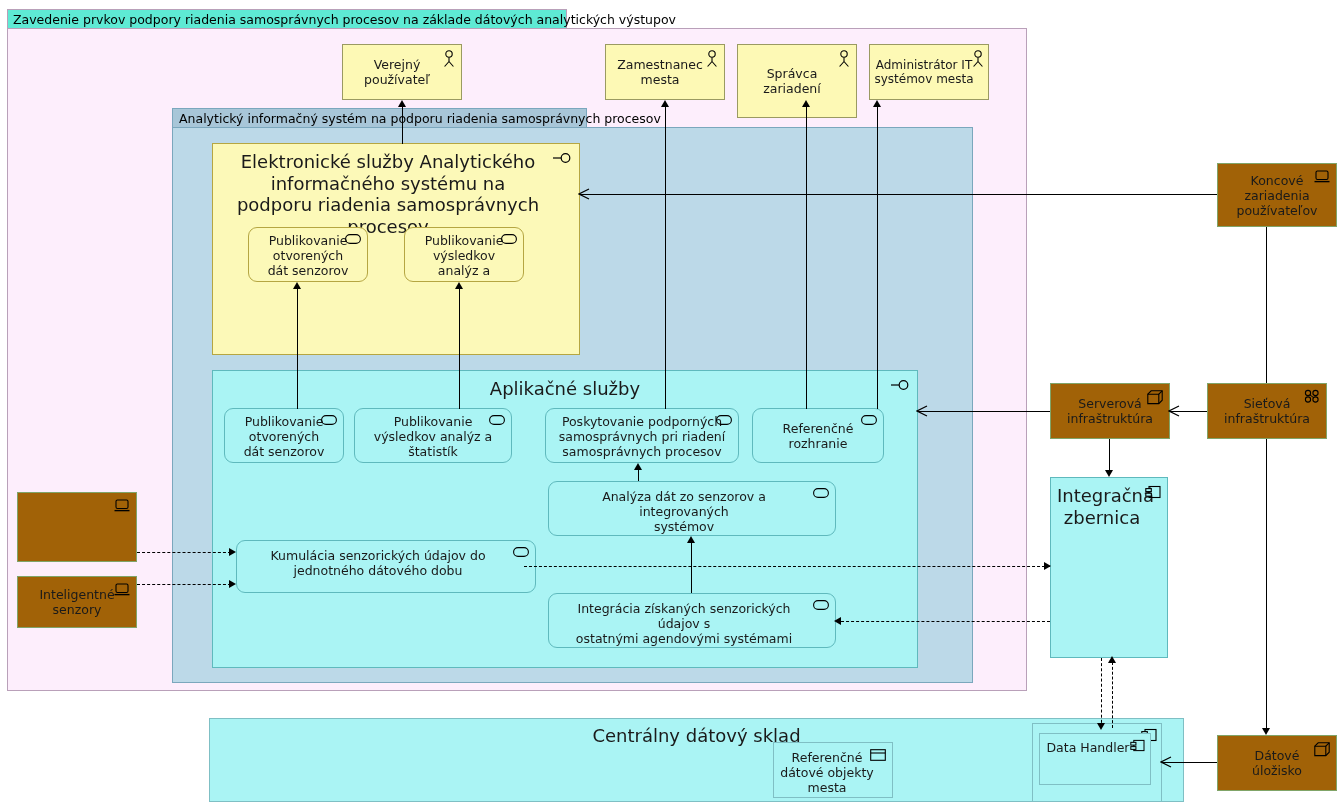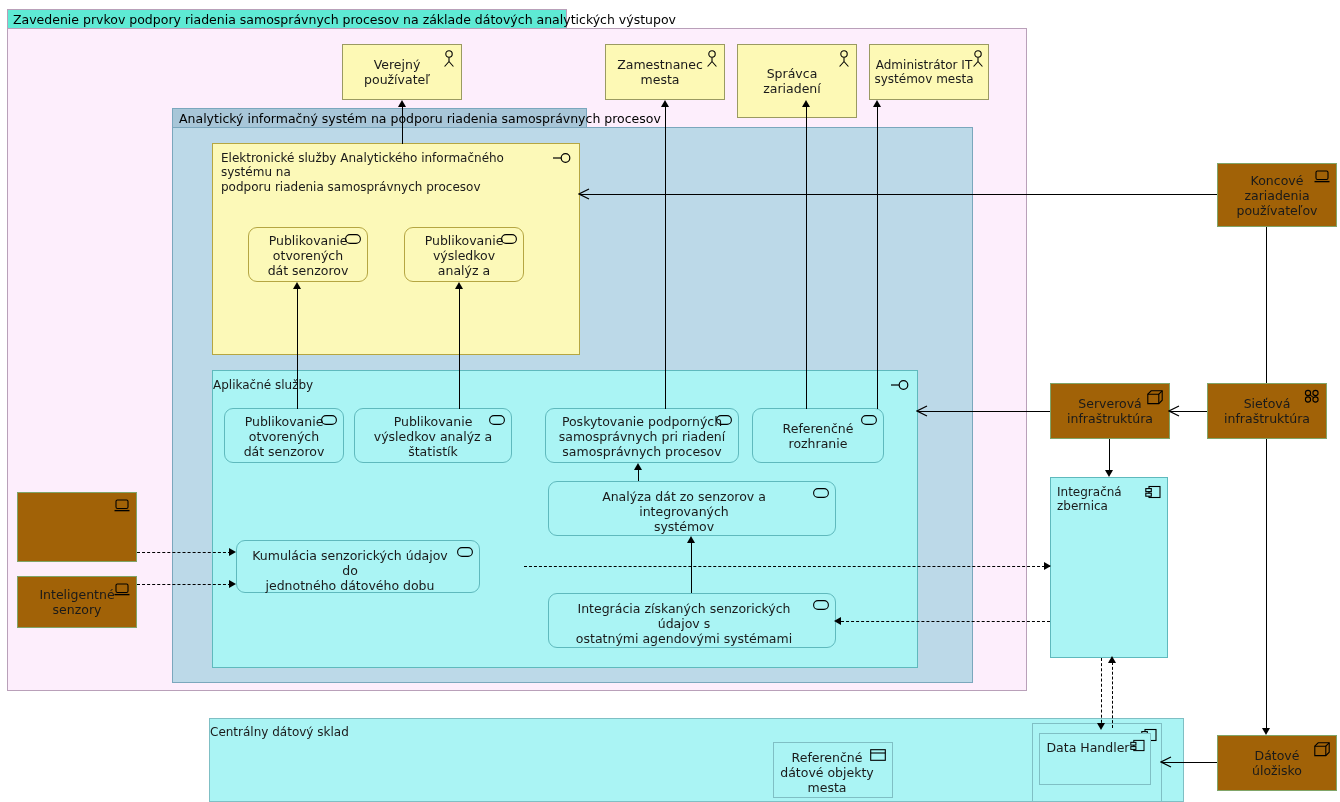--- a/index.html
+++ b/index.html
@@ -18,21 +18,21 @@
   
   .yellow{background:#fcf9b8;border:1px solid #b5a642;}
   .yellow-actor{background:#fdf9b5;border:1px solid #9a9a62;}
   .cyan{background:#aaf4f4;border:1px solid #5fb9bd;}
   .cyan-soft{background:#aaf4f4;border:1px solid #7fbfc4;}
   .green{background:#a16207;border:1px solid #80a468;}
   .rnd{border-radius:9px;}
 
   .etxt{position:absolute;left:0;right:0;text-align:center;font-size:12.5px;color:#1a1a1a;line-height:1.2;}
   .ctr-txt{position:absolute;left:0;right:0;top:50%;transform:translateY(-50%);text-align:center;font-size:12.5px;color:#1a1a1a;line-height:1.2;}
-  .hdr-txt{position:absolute;left:0;right:0;top:7px;text-align:left;font-size:12px;color:#1a1a1a;line-height:1.2;}
+  .hdr-txt{position:absolute;left:0;right:0;top:7px;text-align:center;font-size:18px;color:#1a1a1a;line-height:1.2;}
 
   .icon{position:absolute;pointer-events:none;}
 
   
   .ln{position:absolute;background:#000;}
   .lnh{height:1px;}
   .lnv{width:1px;}
   .dash-h{position:absolute;height:0;border-top:1.4px dashed #000;}
   .dash-v{position:absolute;width:0;border-left:1.4px dashed #000;}
   .arw{position:absolute;width:0;height:0;}
@@ -199,21 +199,21 @@
   <div class="box cyan rnd" style="left:548px;top:481px;width:288px;height:55px;">
     <div class="etxt" style="top:7px;padding:0 24px 0 8px;">
       <span>Analýza dát zo senzorov a integrovaných</span><br>
       <span>systémov</span>
     </div>
     <svg class="icon" width="16" height="10" style="right:6px;top:6px;" viewBox="0 0 16 10">
       <rect x="0.6" y="0.6" width="14.8" height="8.8" rx="4.4" fill="none" stroke="#000" stroke-width="1.1"></rect>
     </svg>
   </div>
 
-  <div class="box cyan rnd" style="left:236px;top:540px;width:244px;height:53px;text-decoration:underline;">
+  <div class="box cyan rnd" style="left:236px;top:540px;width:300px;height:53px;text-decoration:underline;">
     <div class="etxt" style="top:7px;padding:0 24px 0 8px;">
       <span>Kumulácia senzorických údajov do</span><br>
       <span>jednotného dátového dobu</span>
     </div>
     <svg class="icon" width="16" height="10" style="right:6px;top:6px;" viewBox="0 0 16 10">
       <rect x="0.6" y="0.6" width="14.8" height="8.8" rx="4.4" fill="none" stroke="#000" stroke-width="1.1"></rect>
     </svg>
   </div>
 
   <div class="box cyan rnd" style="left:548px;top:593px;width:288px;height:55px;">

